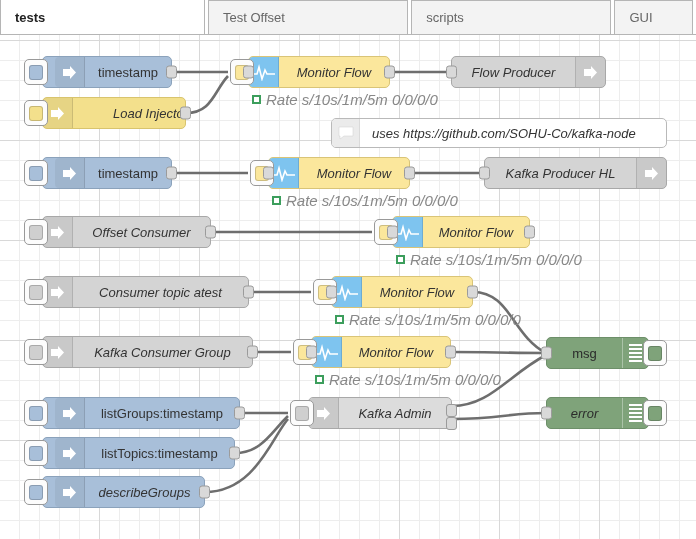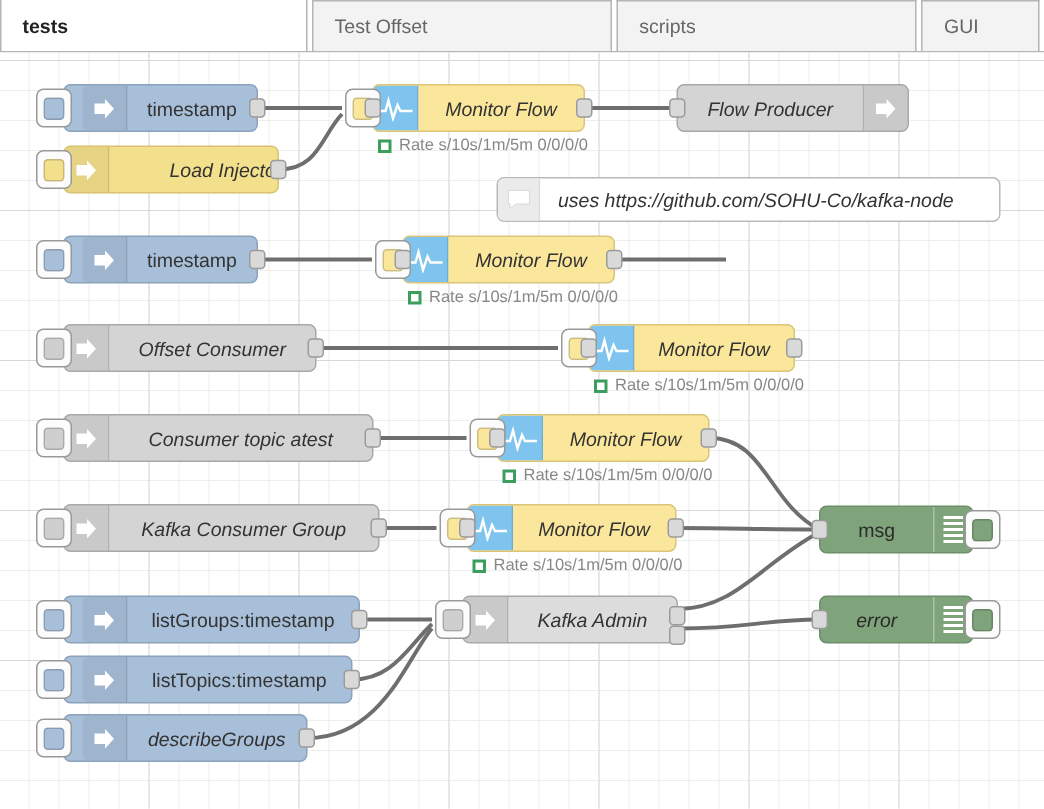--- a/index.html
+++ b/index.html
@@ -148,24 +148,25 @@
   }
   .port.out { right: -6px; top: 50%; transform: translateY(-50%); }
   .port.in  { left: -6px;  top: 50%; transform: translateY(-50%); }
   .port.o1  { right: -6px; top: 6px; transform: none; }
   .port.o2  { right: -6px; top: 19px; transform: none; }
 
   
   .status {
     position: absolute;
     display: flex; align-items: center;
-    font-size: 11px;
+    font-size: 15px;
     color: #888;
     white-space: nowrap;
     z-index: 5;
+    font-style: italic;
   }
   .status .dot {
     width: 9px; height: 9px;
     border: 2px solid #3c9e5c;
     background: #fff;
     margin-right: 5px;
     flex-shrink: 0;
   }
 
   
@@ -358,20 +359,29 @@
     </div>
     <div class="label">Monitor Flow</div>
     <div class="port in"></div>
     <div class="port out"></div>
   </div>
   <div class="status" style="left:272px; top:157px;">
     <span class="dot"></span>
     <span>Rate s/10s/1m/5m 0/0/0/0</span>
   </div>
 
+  <div class="node n-grey italic" style="left:484px; top:122px; width:183px;">
+    <div class="port in"></div>
+    <div class="label">Kafka Producer HL</div>
+    <div class="icbox tr right">
+      <svg width="17" height="17" viewBox="0 0 17 17">
+          <path d="M2 5 h7 V2 l6 6.5 -6 6.5 v-3 H2 z" fill="#fff"></path>
+        </svg>
+    </div>
+  </div>
 
   <div class="node n-grey italic" style="left:42px; top:181px; width:169px;">
     <div class="btntab grey">
         <i></i>
       </div>
     <div class="icbox tr">
       <svg width="17" height="17" viewBox="0 0 17 17">
           <path d="M2 5 h7 V2 l6 6.5 -6 6.5 v-3 H2 z" fill="#fff"></path>
         </svg>
     </div>

